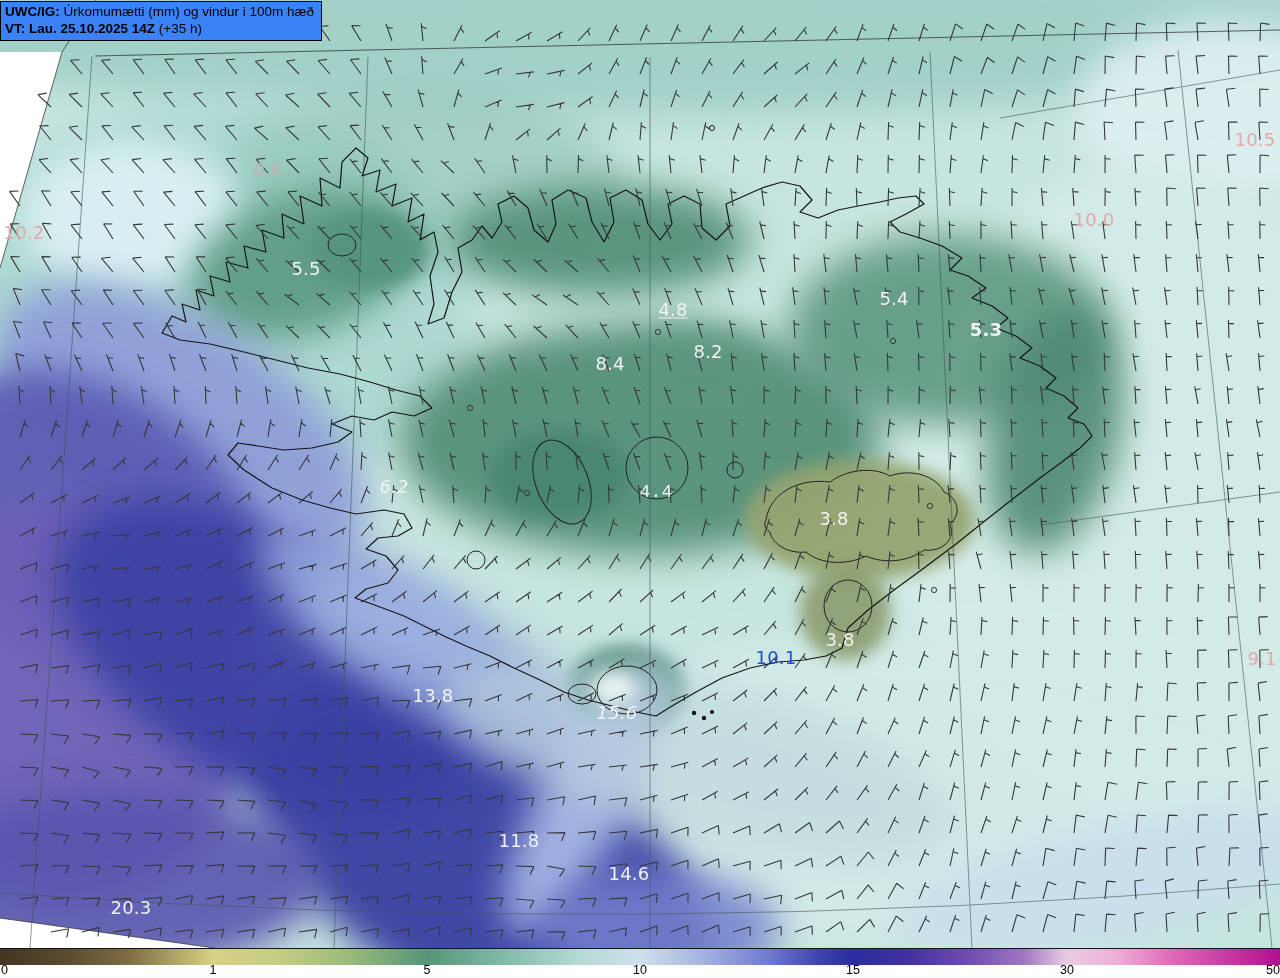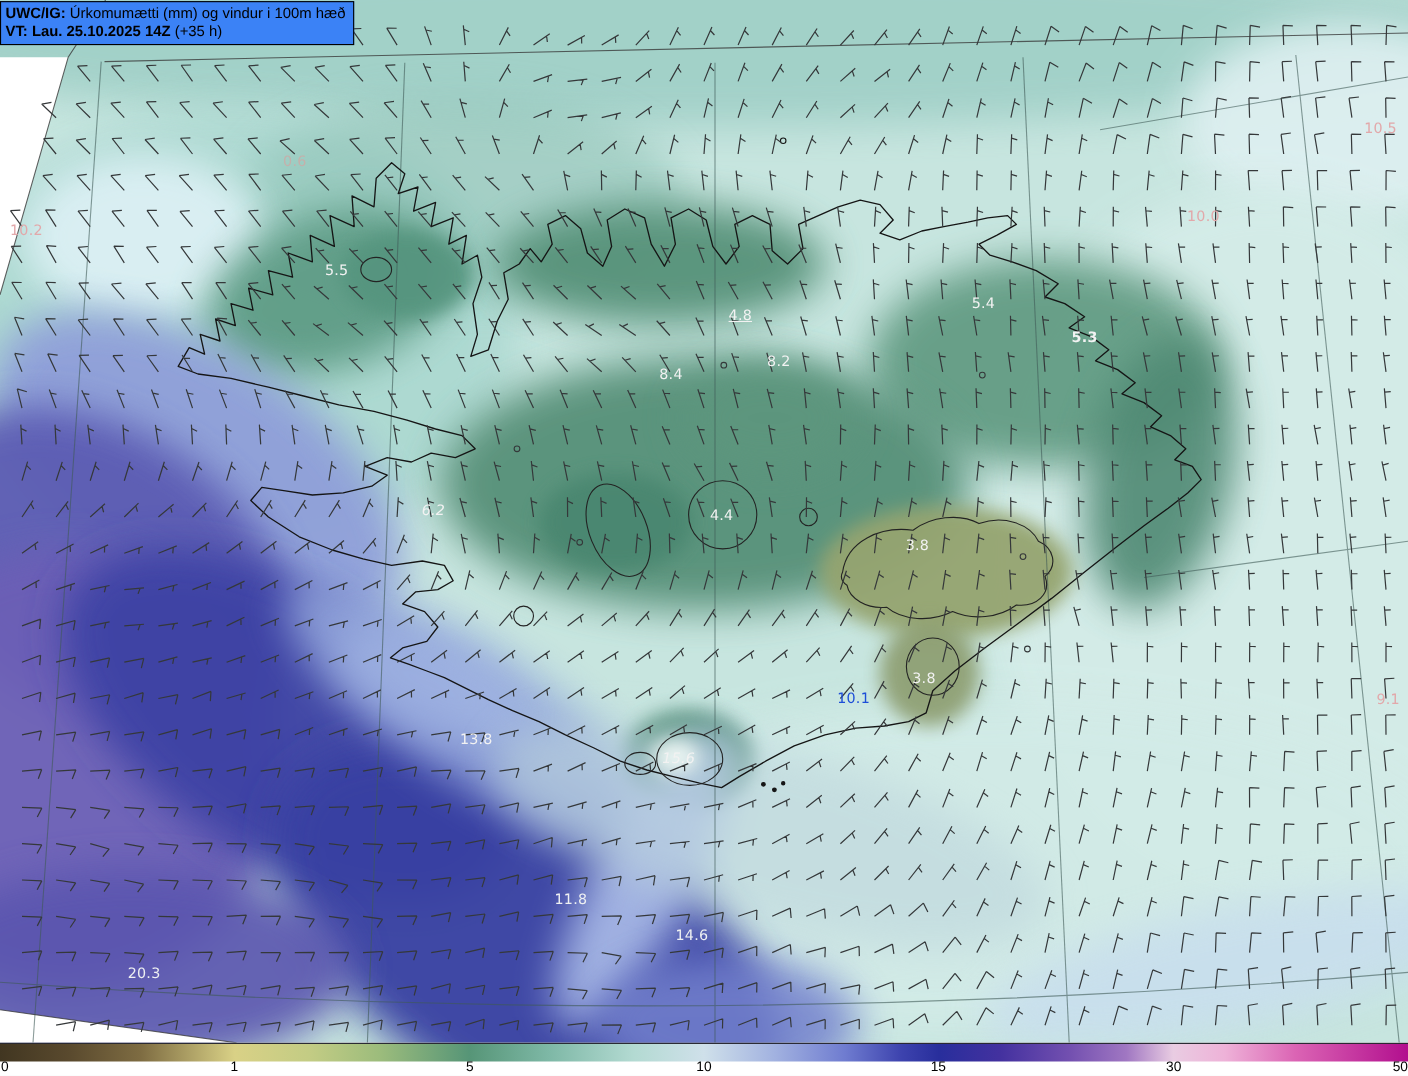--- a/index.html
+++ b/index.html
@@ -1,22 +1,22 @@
 <!DOCTYPE html>
 <html><head>
 <meta charset="utf-8">
 <style>
   html,body{margin:0;padding:0;}
   body{width:1280px;height:978px;position:relative;overflow:hidden;background:#fff;
        font-family:"Liberation Sans","DejaVu Sans",sans-serif;}
   #map-stage{position:absolute;left:0;top:0;width:1280px;height:948px;}
   #field-svg{position:absolute;left:0;top:0;}
   #labels-layer{position:absolute;left:0;top:0;width:1280px;height:948px;pointer-events:none;}
-  .plabel{position:absolute;transform:translate(-50%,-55%);font-size:13px;letter-spacing:.2px;
-          font-family:"DejaVu Sans","Liberation Sans",sans-serif;}
+  .plabel{position:absolute;transform:translate(-50%,-55%);font-size:18px;letter-spacing:.2px;
+          font-family:"DejaVu Sans","Liberation Sans",sans-serif;margin-top:23px;}
   #title-box{position:absolute;left:0;top:1px;background:#3b82f6;border:1px solid #000;
              padding:2px 7px 3px 4px;font-size:13.5px;line-height:1.24;color:#000;white-space:nowrap;z-index:5;}
   #title-box .b{font-weight:bold;}
   #colorbar-wrap{position:absolute;left:0;top:948px;width:1280px;height:30px;background:#fff;}
   #colorbar{width:1280px;height:17px;border-top:1px solid #14141e;box-sizing:border-box;}
   #cbticks{position:relative;width:1280px;height:13px;font-size:12.5px;color:#000;}
   .cbt{position:absolute;top:-2px;transform:translateX(-50%);}
   .cbt.first{transform:none;left:1px !important;}
   .cbt.last{transform:translateX(-100%);}
 </style>
@@ -154,21 +154,21 @@
       <span class="plabel" style="left: 24px; top: 211px; color: rgb(226, 168, 170);">10.2</span>
       <span class="plabel" style="left: 306px; top: 247px; color: rgb(242, 242, 242);">5.5</span>
       <span class="plabel" style="left: 673px; top: 288px; color: rgb(242, 242, 242); text-decoration: underline;">4.8</span>
       <span class="plabel" style="left: 894px; top: 277px; color: rgb(242, 242, 242);">5.4</span>
       <span class="plabel" style="left: 986px; top: 308px; color: rgb(242, 242, 242); font-weight: bold;">5.3</span>
       <span class="plabel" style="left: 708px; top: 330px; color: rgb(242, 242, 242);">8.2</span>
       <span class="plabel" style="left: 610px; top: 342px; color: rgb(242, 242, 242);">8.4</span>
       <span class="plabel" style="left: 1255px; top: 118px; color: rgb(226, 168, 170);">10.5</span>
       <span class="plabel" style="left: 1094px; top: 198px; color: rgb(226, 168, 170);">10.0</span>
       <span class="plabel" style="left: 394px; top: 465px; color: rgb(242, 242, 242); font-style: italic;">6.2</span>
-      <span class="plabel" style="left: 656px; top: 470px; color: rgb(242, 242, 242);">4.4</span>
+      <span class="plabel" style="left: 656px; top: 470px; color: rgb(242, 242, 242); font-family: Liberation Mono, monospace;">4.4</span>
       <span class="plabel" style="left: 834px; top: 497px; color: rgb(242, 242, 242);">3.8</span>
       <span class="plabel" style="left: 840px; top: 618px; color: rgb(242, 242, 242);">3.8</span>
       <span class="plabel" style="left: 776px; top: 636px; color: #1d4ed8;">10.1</span>
       <span class="plabel" style="left: 433px; top: 674px; color: rgb(242, 242, 242);">13.8</span>
       <span class="plabel" style="left: 617px; top: 691px; color: rgb(242, 242, 242); font-style: italic;">15.6</span>
       <span class="plabel" style="left: 1262px; top: 637px; color: rgb(226, 168, 170);">9.1</span>
       <span class="plabel" style="left: 519px; top: 819px; color: rgb(238, 240, 242);">11.8</span>
       <span class="plabel" style="left: 629px; top: 852px; color: rgb(238, 240, 242);">14.6</span>
       <span class="plabel" style="left: 131px; top: 886px; color: rgb(238, 240, 242);">20.3</span>
     </div>

